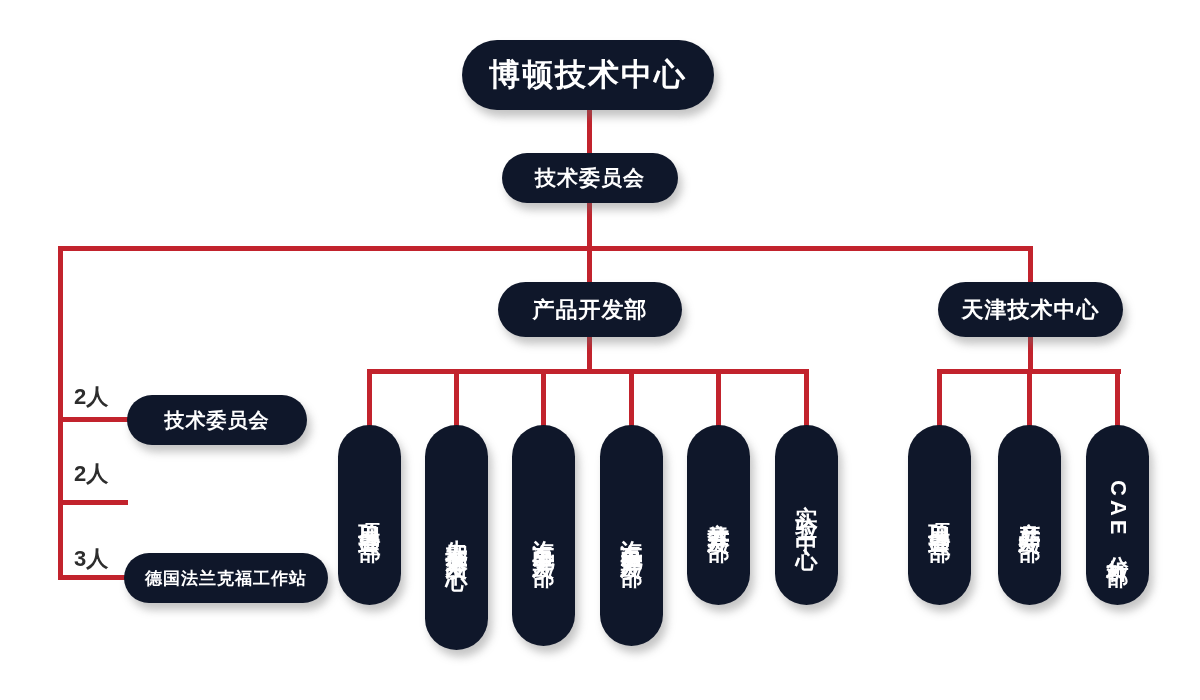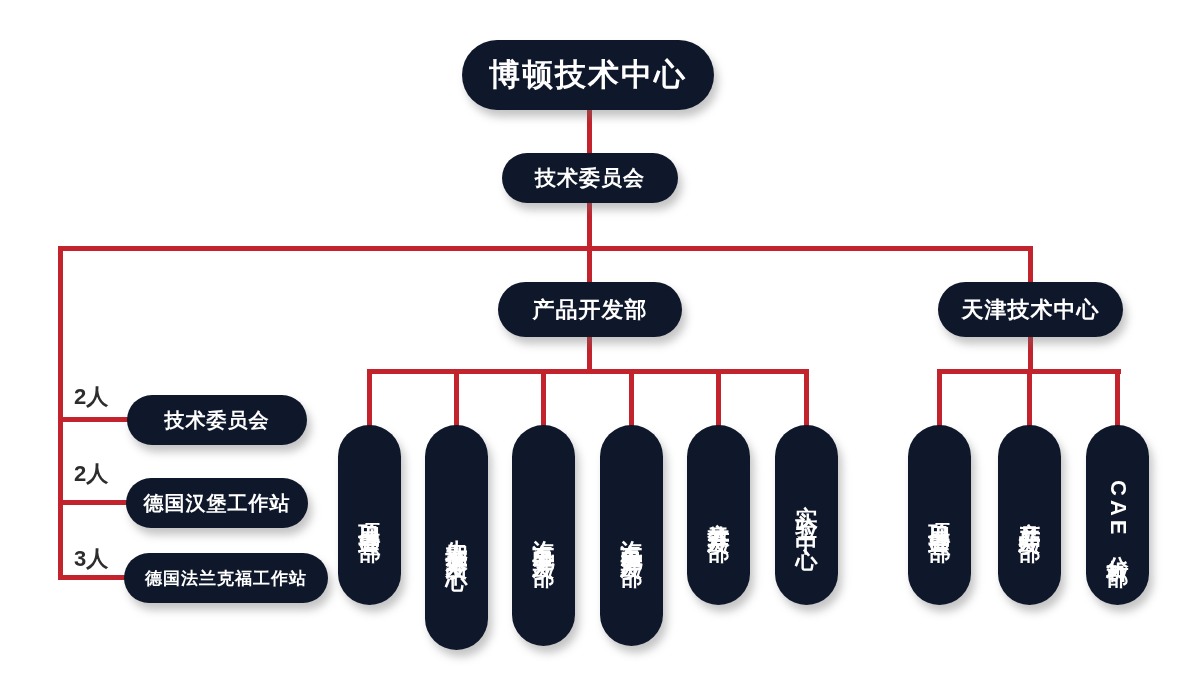--- a/index.html
+++ b/index.html
@@ -88,23 +88,20 @@
   </div>
   <div class="pill pill-chongqing">
     <span>天津技术中心</span>
   </div>
 
   <div class="count count1">2人</div>
   <div class="pill pill-ws pill-ws1">
     <span>技术委员会</span>
   </div>
   <div class="count count2">2人</div>
-  <div class="pill pill-ws pill-ws2">
-    <span>德国汉堡工作站</span>
-  </div>
   <div class="count count3">3人</div>
   <div class="pill pill-ws pill-ws3">
     <span>德国法兰克福工作站</span>
   </div>
 
   <div class="pill pill-dept dept-t1">
     <span class="vtext">项目管理部</span>
   </div>
   <div class="pill pill-dept dept-t2">
     <span class="vtext">先期技术开发中心</span>

